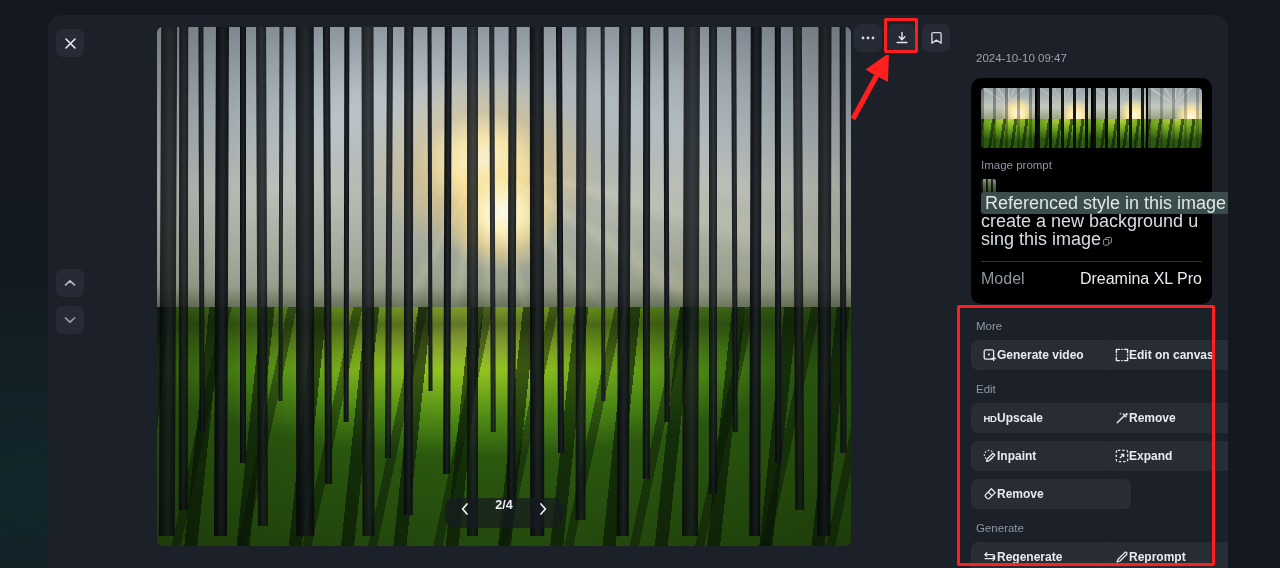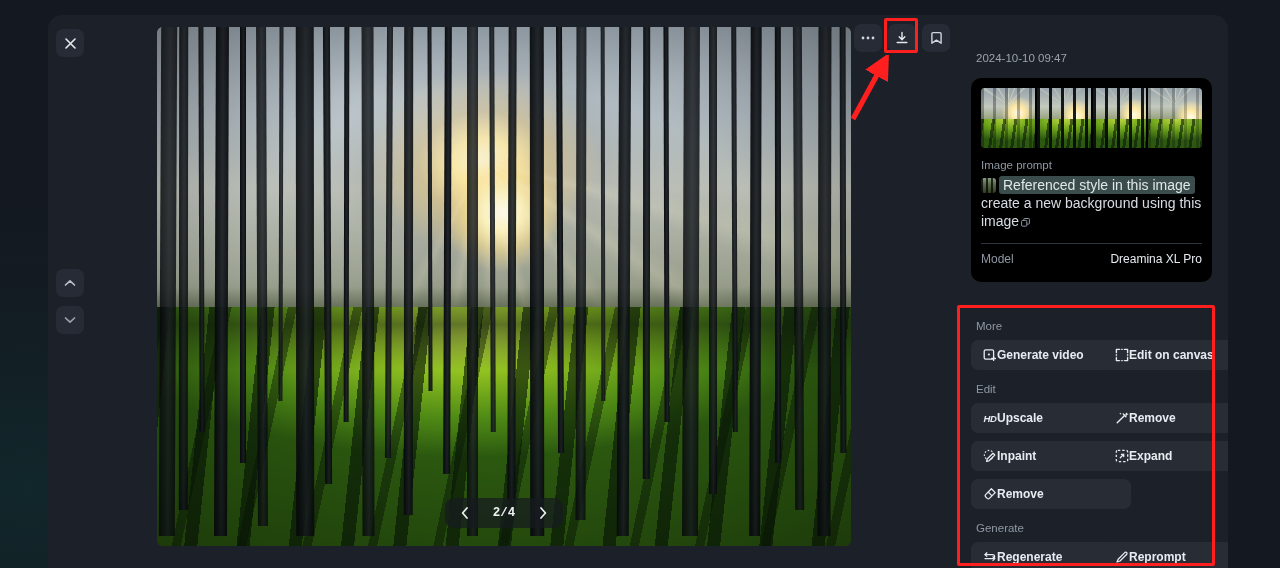--- a/index.html
+++ b/index.html
@@ -126,23 +126,22 @@
     background: radial-gradient(90% 80% at 50% 45%, rgba(0,0,0,0) 42%, rgba(0,0,0,.45) 100%);
   }
 
   
   .pager {
     position: absolute; left: 50%; transform: translateX(-50%);
     bottom: 18px;
     height: 30px; padding: 0 10px;
     background: rgba(22,26,32,.72);
     border-radius: 9px;
-    display: flex; align-items: center; gap: 16px;
+    display: flex; gap: 16px;
     z-index: 12;
-    font-family: Liberation Mono, monospace;
   }
   .pager-btn {
     width: 20px; height: 22px; display: flex; align-items: center; justify-content: center;
     cursor: pointer;
   }
   .pager-count {
     color: #eef1f4; font-size: 12.5px; font-weight: 700;
     min-width: 26px; text-align: center;
   }
 
@@ -195,21 +194,21 @@
       rgba(255,248,210,0) 18deg, rgba(255,248,210,.4) 22deg, rgba(255,248,210,0) 26deg,
       rgba(255,248,210,0) 40deg, rgba(255,248,210,.4) 44deg, rgba(255,248,210,0) 48deg,
       rgba(255,248,210,0) 300deg, rgba(255,248,210,.4) 304deg, rgba(255,248,210,0) 308deg,
       rgba(255,248,210,0) 325deg, rgba(255,248,210,.45) 329deg, rgba(255,248,210,0) 333deg,
       rgba(255,248,210,0) 360deg); }
 
   .prompt-label {
     color: #8e97a2; font-size: 11.5px; margin-top: 11px;
   }
   .prompt-body {
-    margin-top: 5px; font-size: 14px; color: #d7dde4;
+    margin-top: 5px; font-size: 18px; color: #d7dde4;
     line-height: 18px; word-break: break-all;
   }
   .ref-thumb {
     display: inline-block; vertical-align: -3px;
     width: 15px; height: 15px; border-radius: 3px;
     margin-right: 3px;
     background:
       linear-gradient(180deg,#8a9a86 0%, #5c6b4e 40%, #2f3a22 100%),
       repeating-linear-gradient(90deg, rgba(20,26,16,.9) 0 2px, rgba(20,26,16,0) 2px 5px);
     background-blend-mode: overlay, normal;
@@ -219,21 +218,21 @@
     color: #dfe8e6;
     border-radius: 3px;
     padding: 1px 4px;
     white-space: nowrap;
   }
   .copy-icon { display: inline-block; vertical-align: -1px; margin-left: 2px; cursor: pointer; }
 
   .divider { height: 1px; background: #2e343d; margin: 12px 0 2px; }
   .meta-row {
     display: flex; justify-content: space-between; align-items: center;
-    padding: 6px 0; font-size: 12px;
+    padding: 6px 0; font-size: 16px;
   }
   .meta-key { color: #8e97a2; }
   .meta-val { color: #e6eaef; font-weight: 400; }
 
   
   .actions { position: absolute; left: 907px; top: 305px; width: 321px; }
   .sec-label {
     color: #8e97a2; font-size: 11.5px;
     margin: 0 0 8px 21px;
   }
@@ -245,21 +244,21 @@
   }
   .act-btn {
     height: 30px; border-radius: 7px;
     background: #272c35;
     display: flex; align-items: center; 
     padding-left: 12px;
     color: #e8ecf1; font-size: 12px; font-weight: 700;
     cursor: pointer; white-space: nowrap;
     width: 160px;
   }
-  .act-ico { width: 14px; height: 14px; display: flex; align-items: center; justify-content: center; flex: 0 0 14px; font-style: italic; }
+  .act-ico { width: 14px; height: 14px; display: flex; align-items: center; justify-content: center; flex: 0 0 14px; }
   .hd-ico { font-size: 9.5px; font-weight: 700; color: #e8ecf1; letter-spacing: -0.3px; }
   .spacer-cell { }
 
   
   .anno-box {
     position: absolute; border: 3px solid #ff1f1f; border-radius: 2px;
     pointer-events: none; z-index: 60;
   }
   .anno-arrow { position: absolute; z-index: 61; pointer-events: none; }
 </style>

